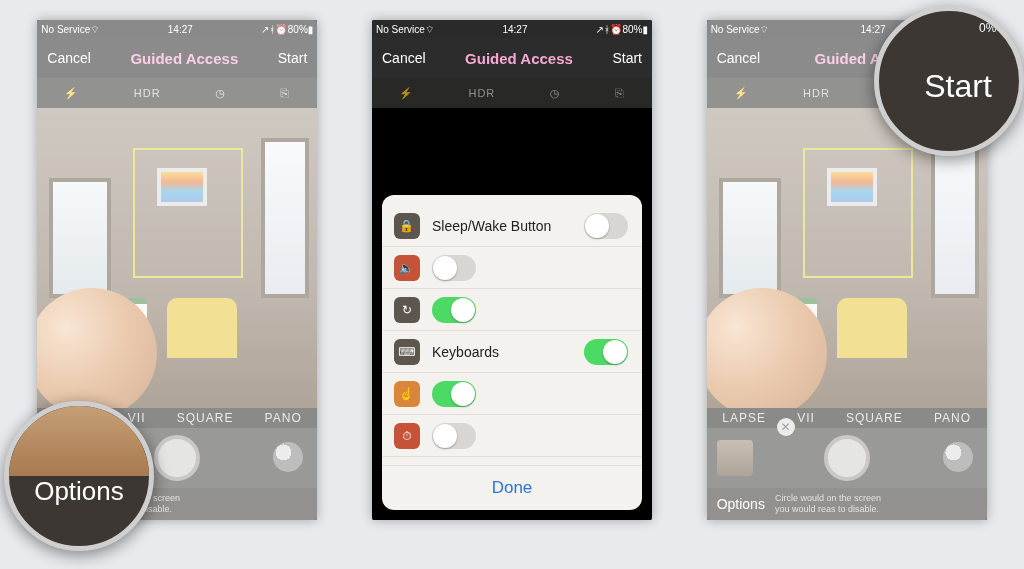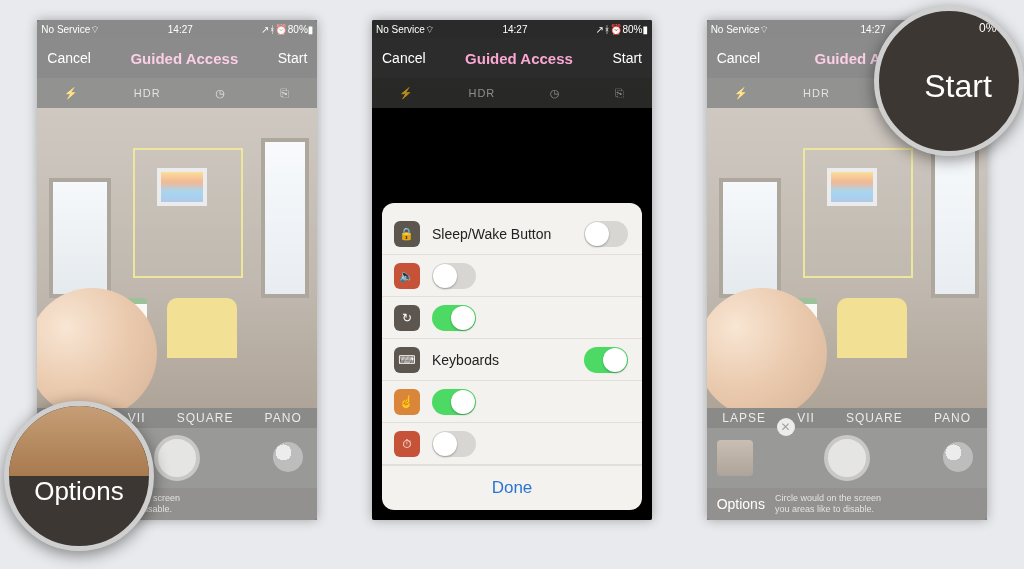--- a/index.html
+++ b/index.html
@@ -175,21 +175,21 @@
   .toggle.on { background:#4cd964; }
   .toggle .knob {
     position:absolute; top:1px; width:24px;height:24px;border-radius:50%;
     background:#fff; box-shadow:0 1px 2px rgba(0,0,0,0.3);
   }
   .toggle.off .knob { left:1px; }
   .toggle.on .knob { right:1px; }
   .done-row {
     text-align:center; padding: 12px 0;
     border-top:1px solid #e2dfda;
-    color:#2b74d4; font-size:17px;
+    color:#2b74d4; font-size:17px;margin-top:8px;
   }
   
   .zoom {
     position:absolute;
     width:150px;height:150px;border-radius:50%;
     background:#3d3733;
     border: 5px solid #cfcfcf;
     box-shadow: 0 4px 16px rgba(0,0,0,0.45);
     display:flex;align-items:center;justify-content:center;
     color:#fff;
@@ -402,21 +402,21 @@
       <div class="thumb"></div>
       <div class="close-x">✕</div>
       <div class="shutter"></div>
       <div class="filter-dot"></div>
     </div>
 
     <div class="ga-footer">
       <span class="opt">Options</span>
       <div class="hint">
         <div>Circle would on the screen</div>
-        <div>you areas like to disable.</div>
+        <div>you would reas to disable.</div>
       </div>
     </div>
   </div>
 
 </div>
 
 <div class="zoom zoom-options">
   <div class="cat-bg"></div>
   <div class="lbl">Options</div>
 </div>

